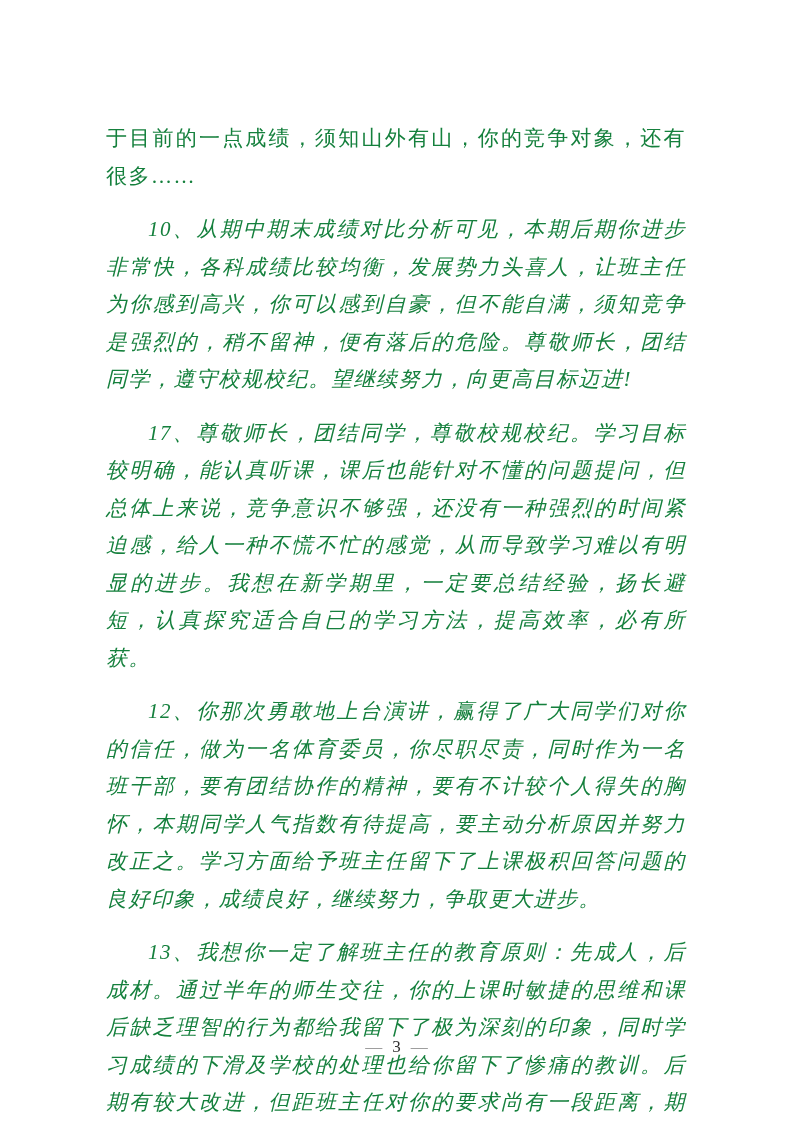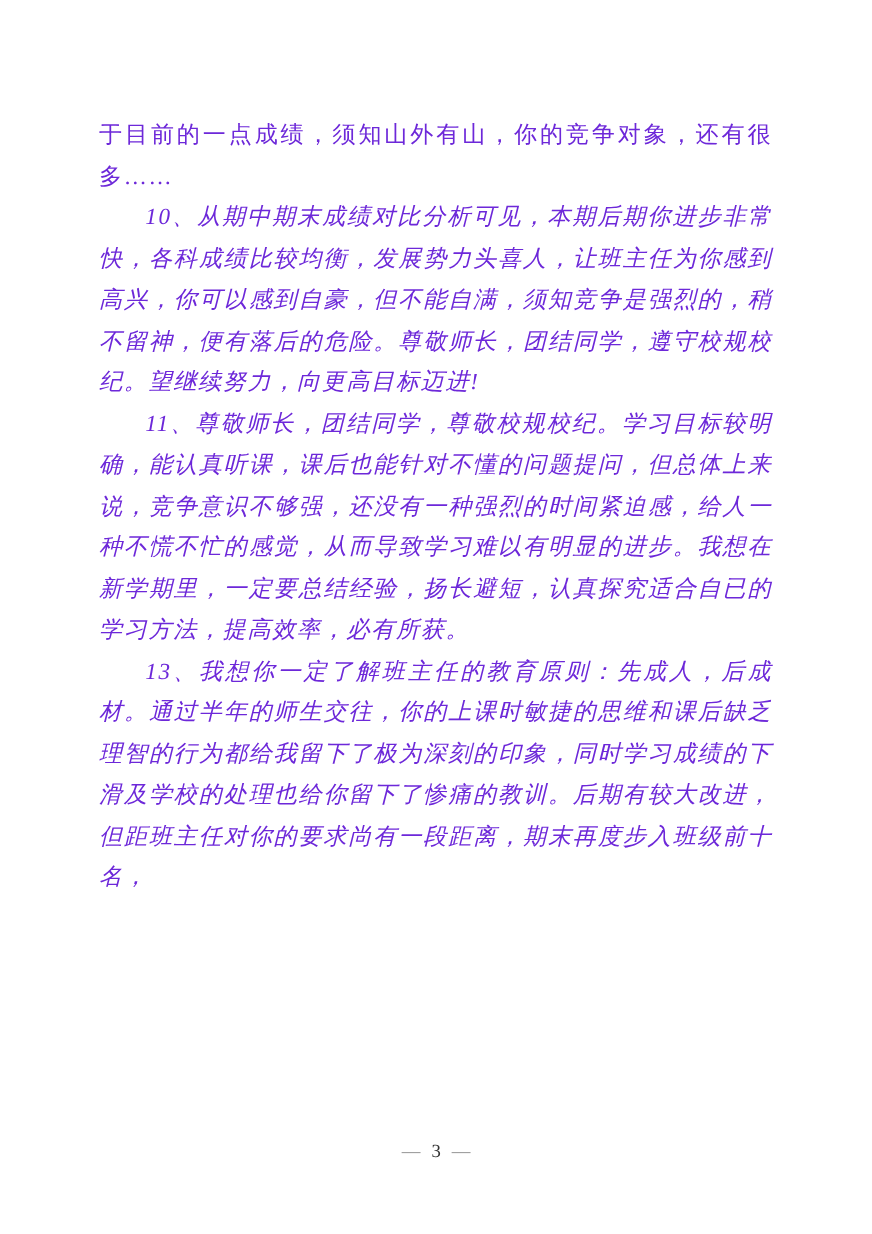--- a/index.html
+++ b/index.html
@@ -15,26 +15,26 @@
     overflow: hidden;
     font-family: "Liberation Serif", "DejaVu Serif", serif;
   }
   .content {
     position: absolute;
     left: 90px;
     top: 104px;
     width: 612px;
   }
   .content p {
-    margin: 0;
+    margin: 16px;
     padding: 0;
     font-size: 21px;
     line-height: 37.5px;
     letter-spacing: 1.5px;
-    color: #6d28d9;
+    color: #15803d;
     text-align: justify;
     text-justify: inter-character;
     word-break: break-all;
     font-weight: 400;
   }
   .content p.indented {
     text-indent: 2em;
     font-style: italic;
   }
   .footer {
@@ -58,21 +58,22 @@
   }
 </style>
 </head>
 <body>
 
 <div class="page">
 
   <div class="content">
     <p>于目前的一点成绩，须知山外有山，你的竞争对象，还有很多……</p>
     <p class="indented">10、从期中期末成绩对比分析可见，本期后期你进步非常快，各科成绩比较均衡，发展势力头喜人，让班主任为你感到高兴，你可以感到自豪，但不能自满，须知竞争是强烈的，稍不留神，便有落后的危险。尊敬师长，团结同学，遵守校规校纪。望继续努力，向更高目标迈进!</p>
-    <p class="indented">11、尊敬师长，团结同学，尊敬校规校纪。学习目标较明确，能认真听课，课后也能针对不懂的问题提问，但总体上来说，竞争意识不够强，还没有一种强烈的时间紧迫感，给人一种不慌不忙的感觉，从而导致学习难以有明显的进步。我想在新学期里，一定要总结经验，扬长避短，认真探究适合自已的学习方法，提高效率，必有所获。</p>
+    <p class="indented">17、尊敬师长，团结同学，尊敬校规校纪。学习目标较明确，能认真听课，课后也能针对不懂的问题提问，但总体上来说，竞争意识不够强，还没有一种强烈的时间紧迫感，给人一种不慌不忙的感觉，从而导致学习难以有明显的进步。我想在新学期里，一定要总结经验，扬长避短，认真探究适合自已的学习方法，提高效率，必有所获。</p>
+    <p class="indented">12、你那次勇敢地上台演讲，赢得了广大同学们对你的信任，做为一名体育委员，你尽职尽责，同时作为一名班干部，要有团结协作的精神，要有不计较个人得失的胸怀，本期同学人气指数有待提高，要主动分析原因并努力改正之。学习方面给予班主任留下了上课极积回答问题的良好印象，成绩良好，继续努力，争取更大进步。</p>
     <p class="indented">13、我想你一定了解班主任的教育原则：先成人，后成材。通过半年的师生交往，你的上课时敏捷的思维和课后缺乏理智的行为都给我留下了极为深刻的印象，同时学习成绩的下滑及学校的处理也给你留下了惨痛的教训。后期有较大改进，但距班主任对你的要求尚有一段距离，期末再度步入班级前十名，</p>
   </div>
 
   <div class="footer">
     <span class="dash">—</span><span class="num">3</span><span class="dash">—</span>
   </div>
 
 </div>
 
 </body></html>

